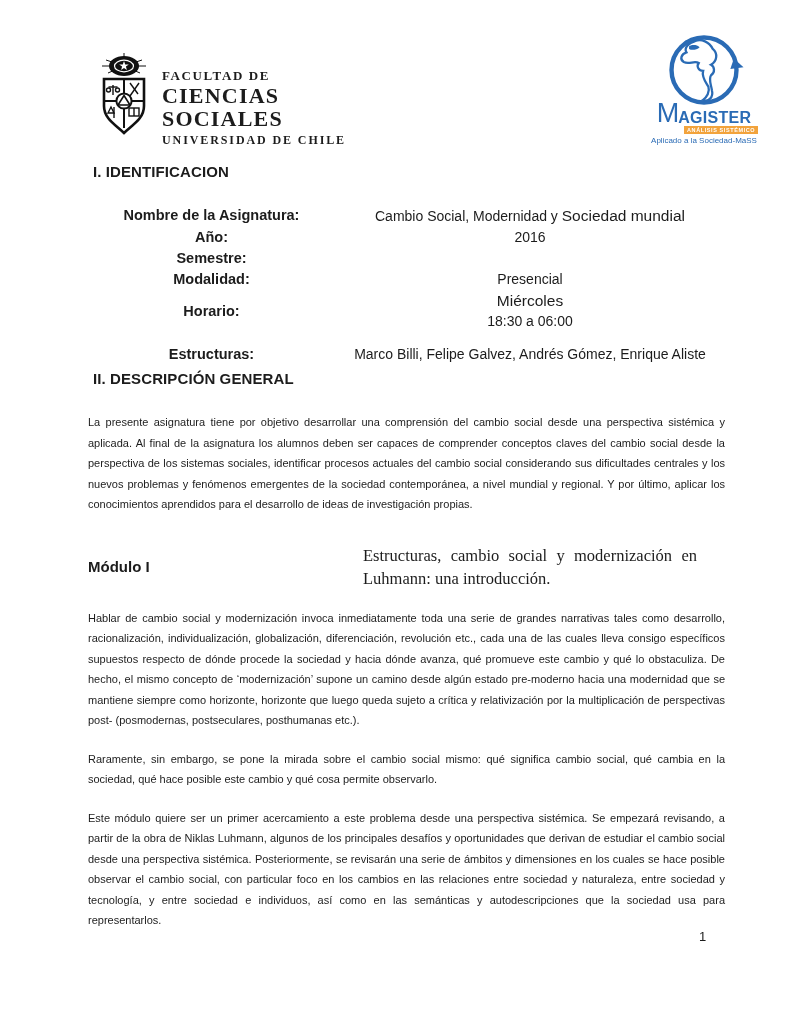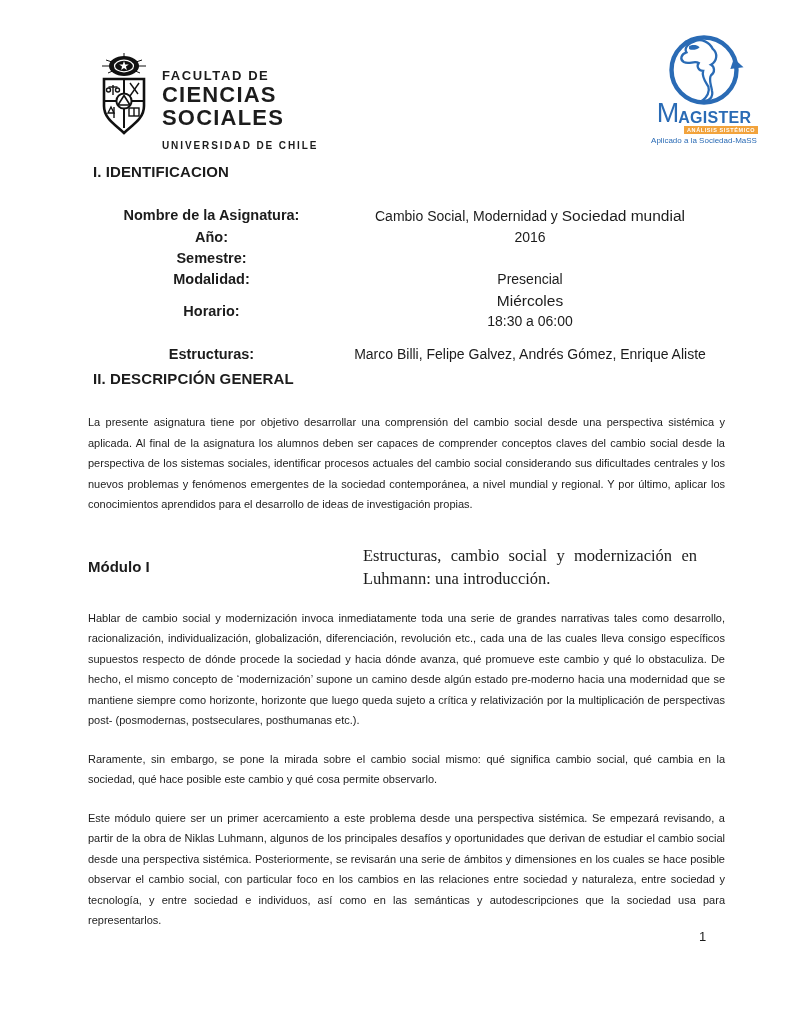--- a/index.html
+++ b/index.html
@@ -12,24 +12,24 @@
     color:#1c1c1c;
     font-family:"Liberation Sans", sans-serif;
     overflow:hidden;
   }
 
   
   .logo-left {
     position:absolute; left:93px; top:52px;
     display:flex; align-items:flex-start; gap:7px;
   }
-  .facso-text { padding-top:16px; font-family:Liberation Sans, sans-serif; }
+  .facso-text { padding-top:16px; font-family:Liberation Serif, serif; }
   .facso-line1 { font-size:13px; letter-spacing:1.6px; font-weight:600; }
   .facso-line23 { font-size:22px; letter-spacing:1.2px; font-weight:600; line-height:23px; }
-  .facso-line4 { font-size:10px; letter-spacing:1.9px; font-weight:700; margin-top:11px; }
+  .facso-line4 { font-size:12px; letter-spacing:1.9px; font-weight:700; margin-top:3px; }
 
   .logo-right {
     position:absolute; left:640px; top:34px; width:128px;
     text-align:center; color:#2a6bb5;
   }
   .globe-wrap { display:flex; justify-content:center; }
   .magister-word {
     display:flex; align-items:flex-end; justify-content:center;
     line-height:0.85; margin-top:-4px;
   }

